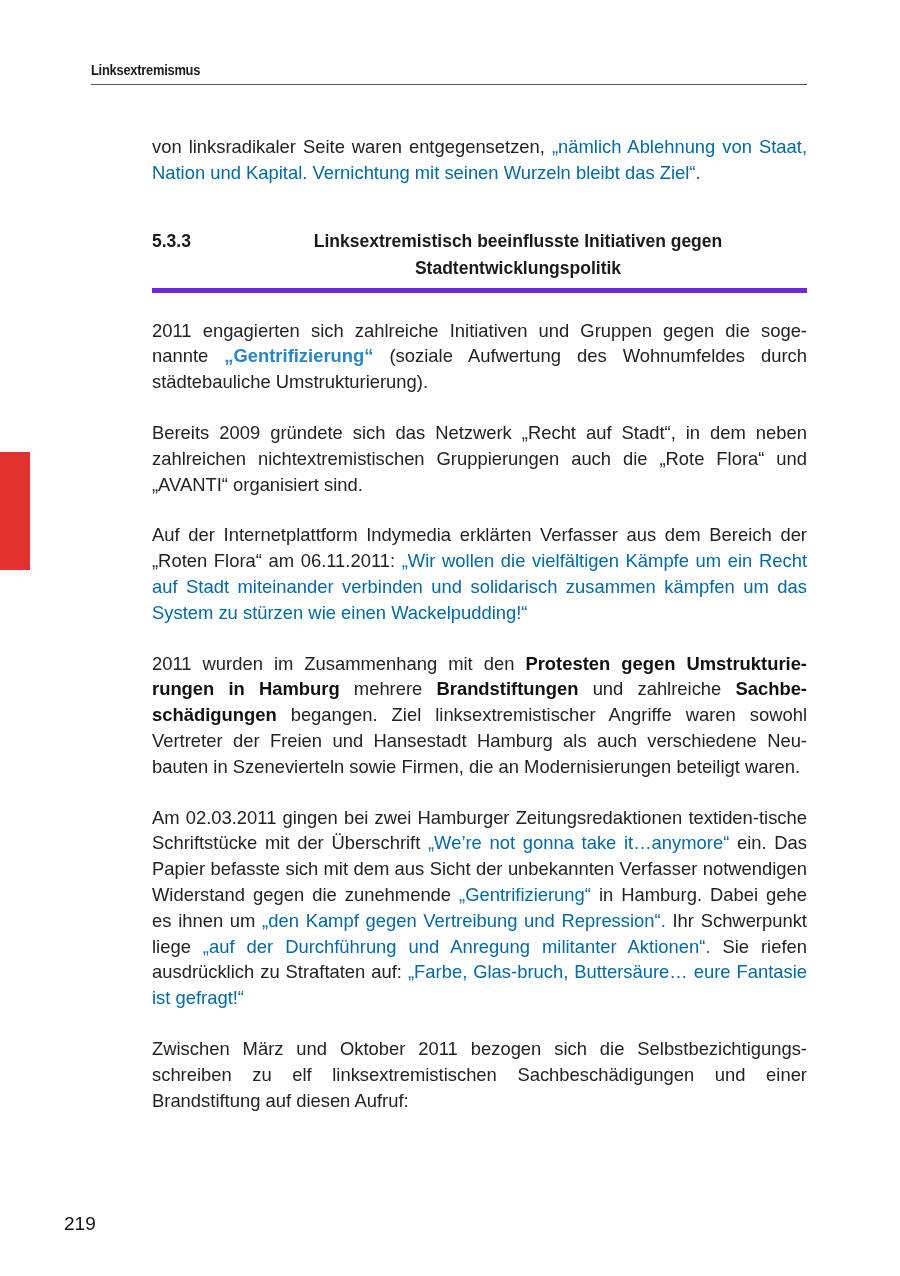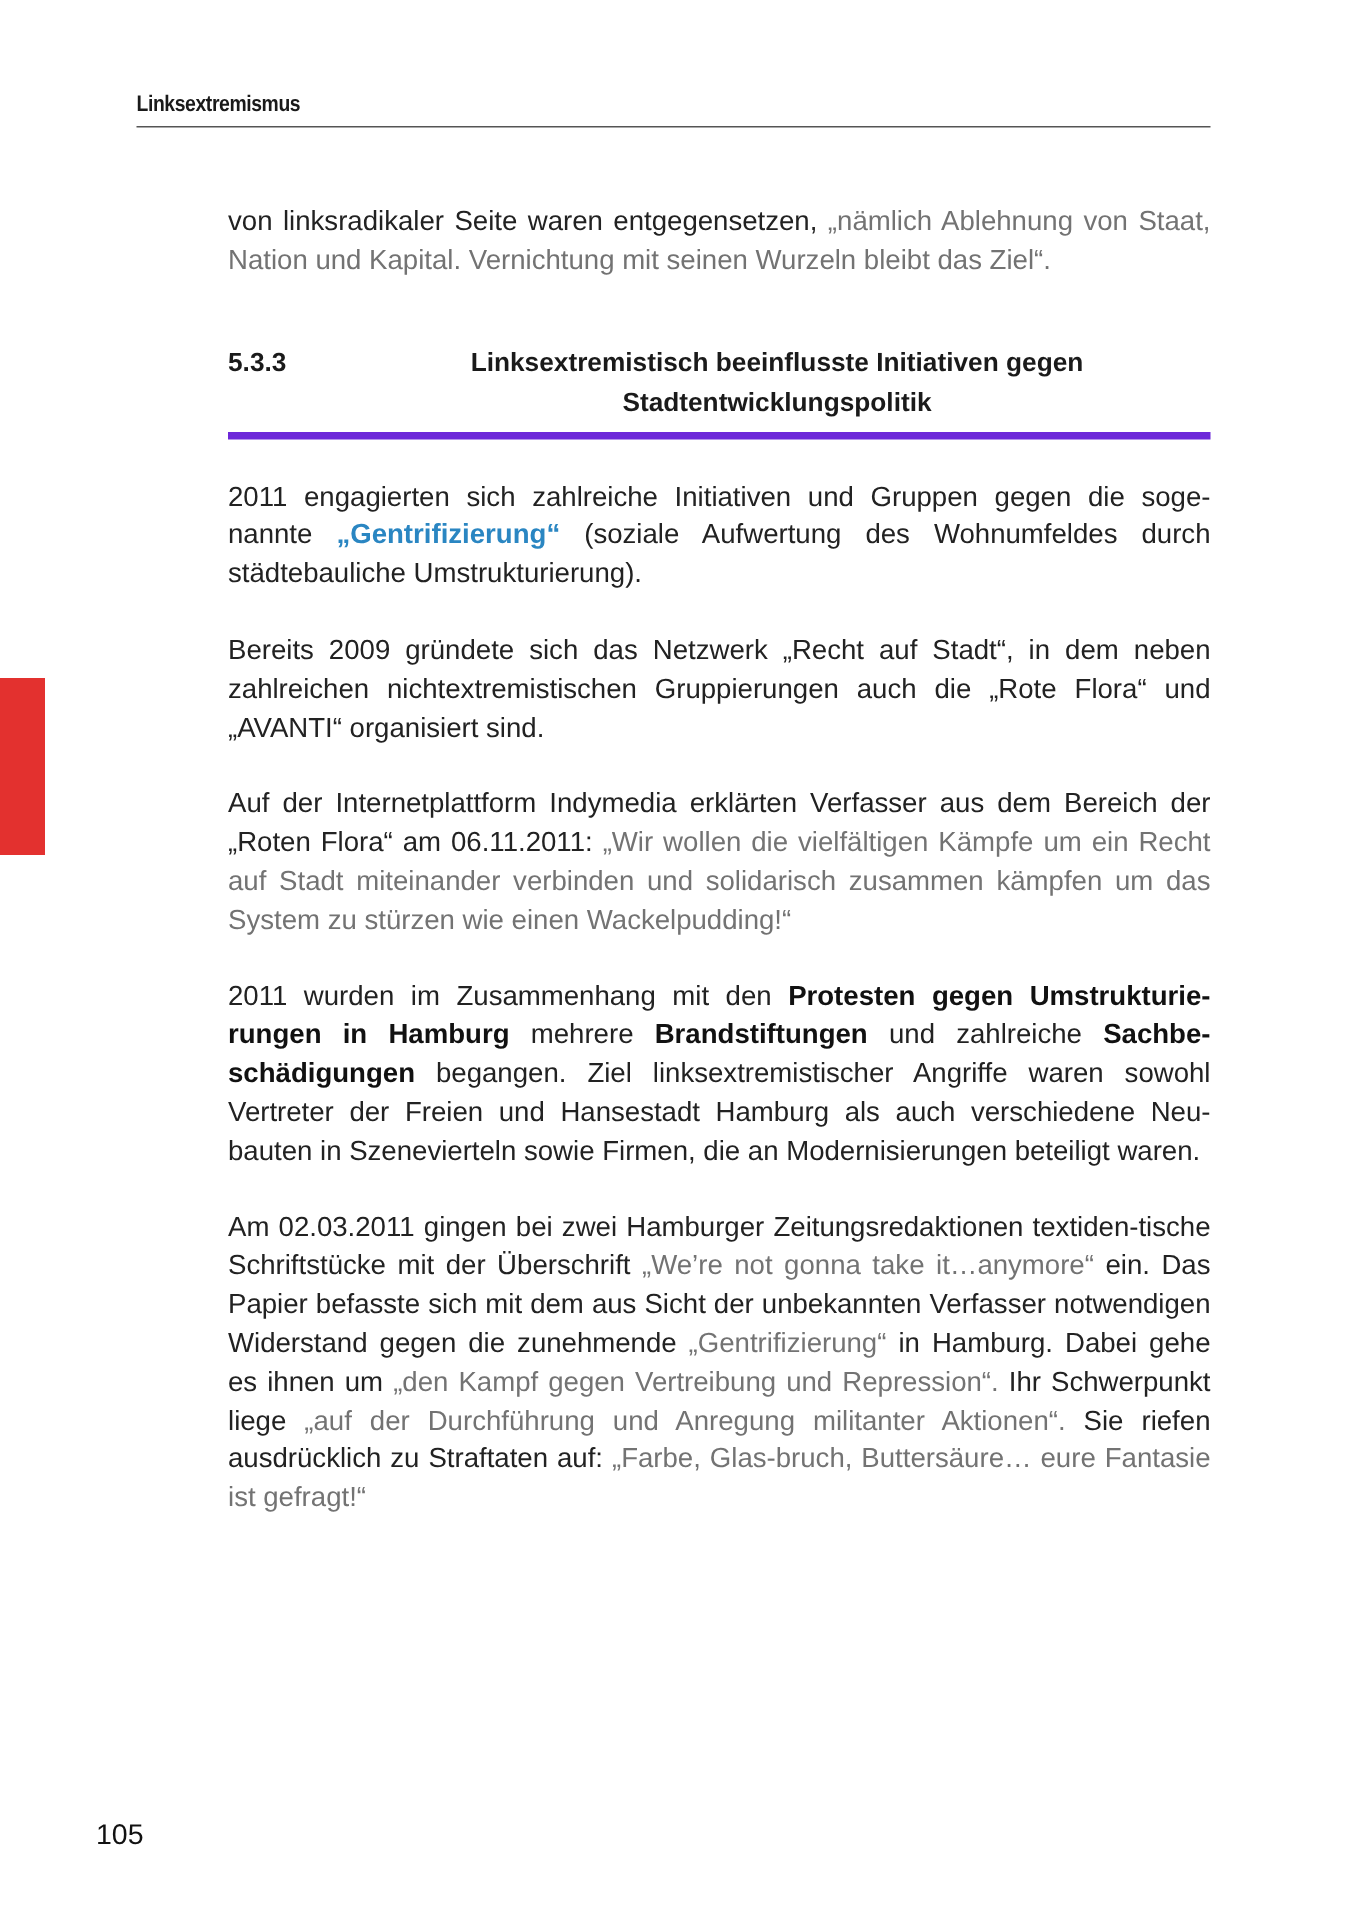--- a/index.html
+++ b/index.html
@@ -7,21 +7,21 @@
          font-family: "Liberation Sans", "DejaVu Sans", sans-serif; color: #1a1a1a; }
   .running-head { position: absolute; left: 91px; top: 61px; width: 716px;
                   font-family: "Liberation Sans", sans-serif; font-weight: bold;
                   font-size: 15px; letter-spacing: -0.3px; color: #1a1a1a;
                   transform: scaleX(0.86); transform-origin: left top; white-space: nowrap; }
   .head-rule { position: absolute; left: 91px; top: 84px; width: 716px; height: 1px; background: #555; }
   .side-tab { position: absolute; left: 0; top: 452px; width: 30px; height: 118px; background: #e3312f; }
   .content { position: absolute; left: 152px; top: 134px; width: 655px;
              font-size: 18.4px; line-height: 25.8px; text-align: justify; color: #222; }
   .content p { margin: 0; }
-  .q { color: #737373; }
+  .q { color: #0369a1; }
   .b { font-weight: bold; color: #111; }
   .bq { font-weight: bold; color: #2a86c2; }
   .section { position: relative; margin-top: 42px; padding-bottom: 6px; border-bottom: 5px solid #6d28d9;
              font-weight: bold; font-size: 17.5px; line-height: 27px; color: #1a1a1a; }
   .section .num { position: absolute; left: 0; top: 0; }
   .section .title { display: block; padding-left: 77px; text-align: center; }
   .gap { height: 25px; }
   .page-number { position: absolute; left: 64px; top: 1213px; font-size: 19px; color: #111; }
 </style>
 </head>
@@ -48,15 +48,16 @@
   <div class="gap"></div>
   <p><span>Auf der Internetplattform Indymedia erklärten Verfasser aus dem Bereich der „Roten Flora“ am 06.11.2011: </span><span class="q">„Wir wollen die vielfältigen Kämpfe um ein Recht auf Stadt miteinander verbinden und solidarisch zusammen kämpfen um das System zu stürzen wie einen Wackelpudding!“</span></p>
 
   <div class="gap"></div>
   <p><span>2011 wurden im Zusammenhang mit den </span><span class="b">Protesten gegen Umstrukturie-rungen in Hamburg</span><span> mehrere </span><span class="b">Brandstiftungen</span><span> und zahlreiche </span><span class="b">Sachbe-schädigungen</span><span> begangen. Ziel linksextremistischer Angriffe waren sowohl Vertreter der Freien und Hansestadt Hamburg als auch verschiedene Neu-bauten in Szenevierteln sowie Firmen, die an Modernisierungen beteiligt waren.</span></p>
 
   <div class="gap"></div>
   <p><span>Am 02.03.2011 gingen bei zwei Hamburger Zeitungsredaktionen textiden-tische Schriftstücke mit der Überschrift </span><span class="q">„We’re not gonna take it…anymore“</span><span> ein. Das Papier befasste sich mit dem aus Sicht der unbekannten Verfasser notwendigen Widerstand gegen die zunehmende </span><span class="q">„Gentrifizierung“</span><span> in Hamburg. Dabei gehe es ihnen um </span><span class="q">„den Kampf gegen Vertreibung und Repression“.</span><span> Ihr Schwerpunkt liege </span><span class="q">„auf der Durchführung und Anregung militanter Aktionen“.</span><span> Sie riefen ausdrücklich zu Straftaten auf: </span><span class="q">„Farbe, Glas-bruch, Buttersäure… eure Fantasie ist gefragt!“</span></p>
 
   <div class="gap"></div>
+  <p>Zwischen März und Oktober 2011 bezogen sich die Selbstbezichtigungs-schreiben zu elf linksextremistischen Sachbeschädigungen und einer Brandstiftung auf diesen Aufruf:</p>
 </div>
 
-<div class="page-number">105</div>
+<div class="page-number">219</div>
 
 </body></html>

